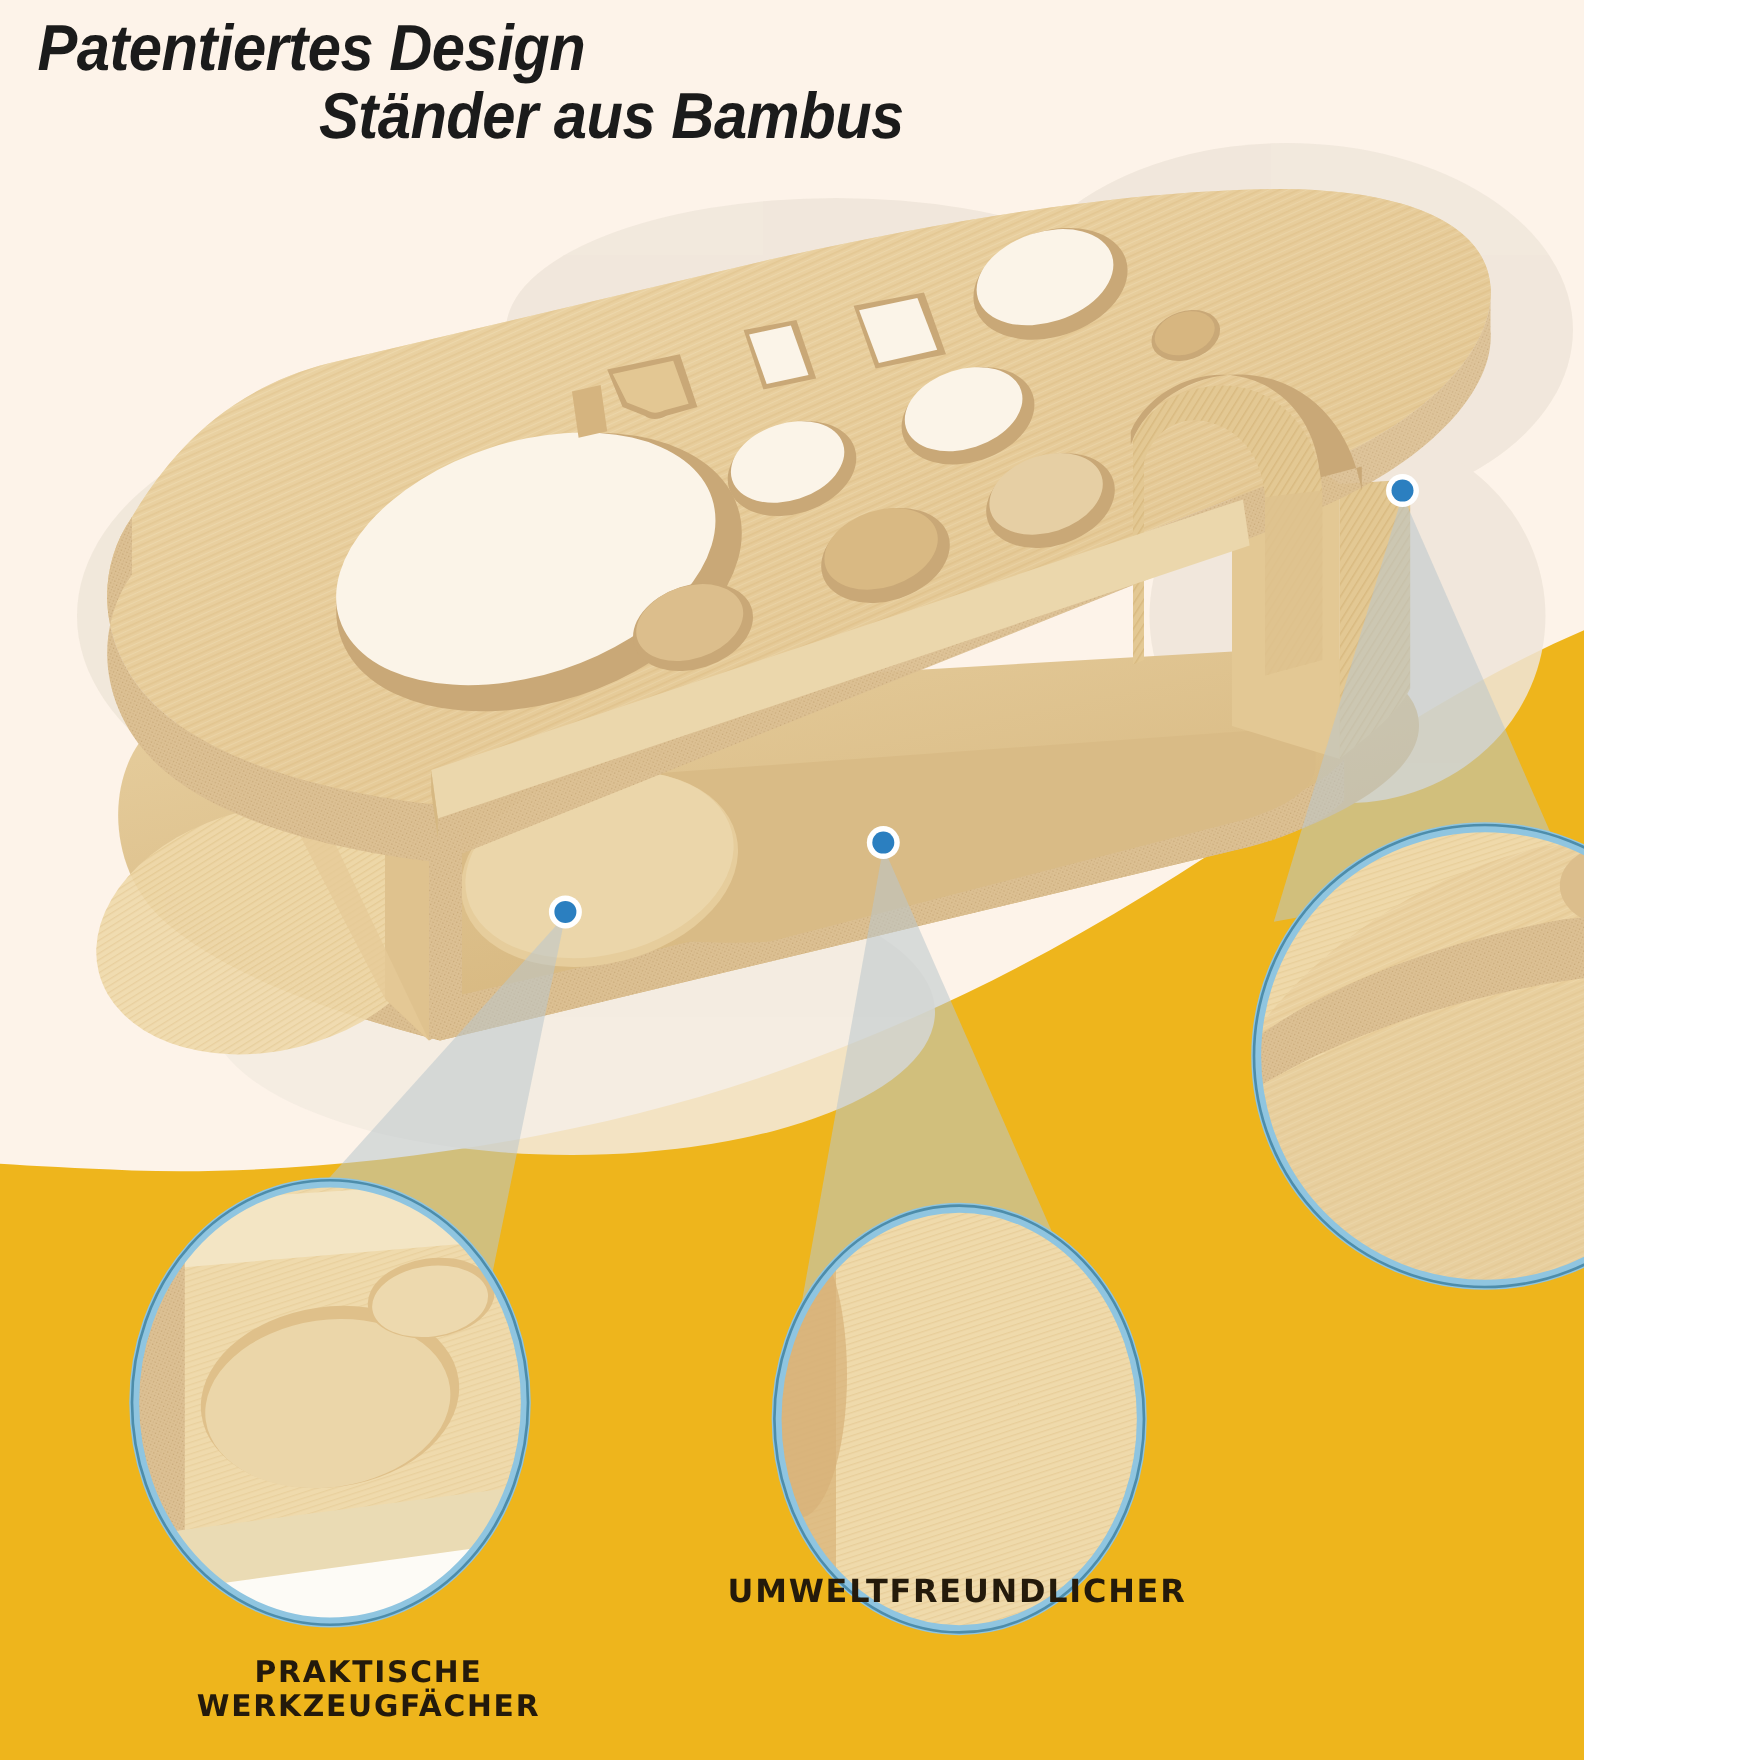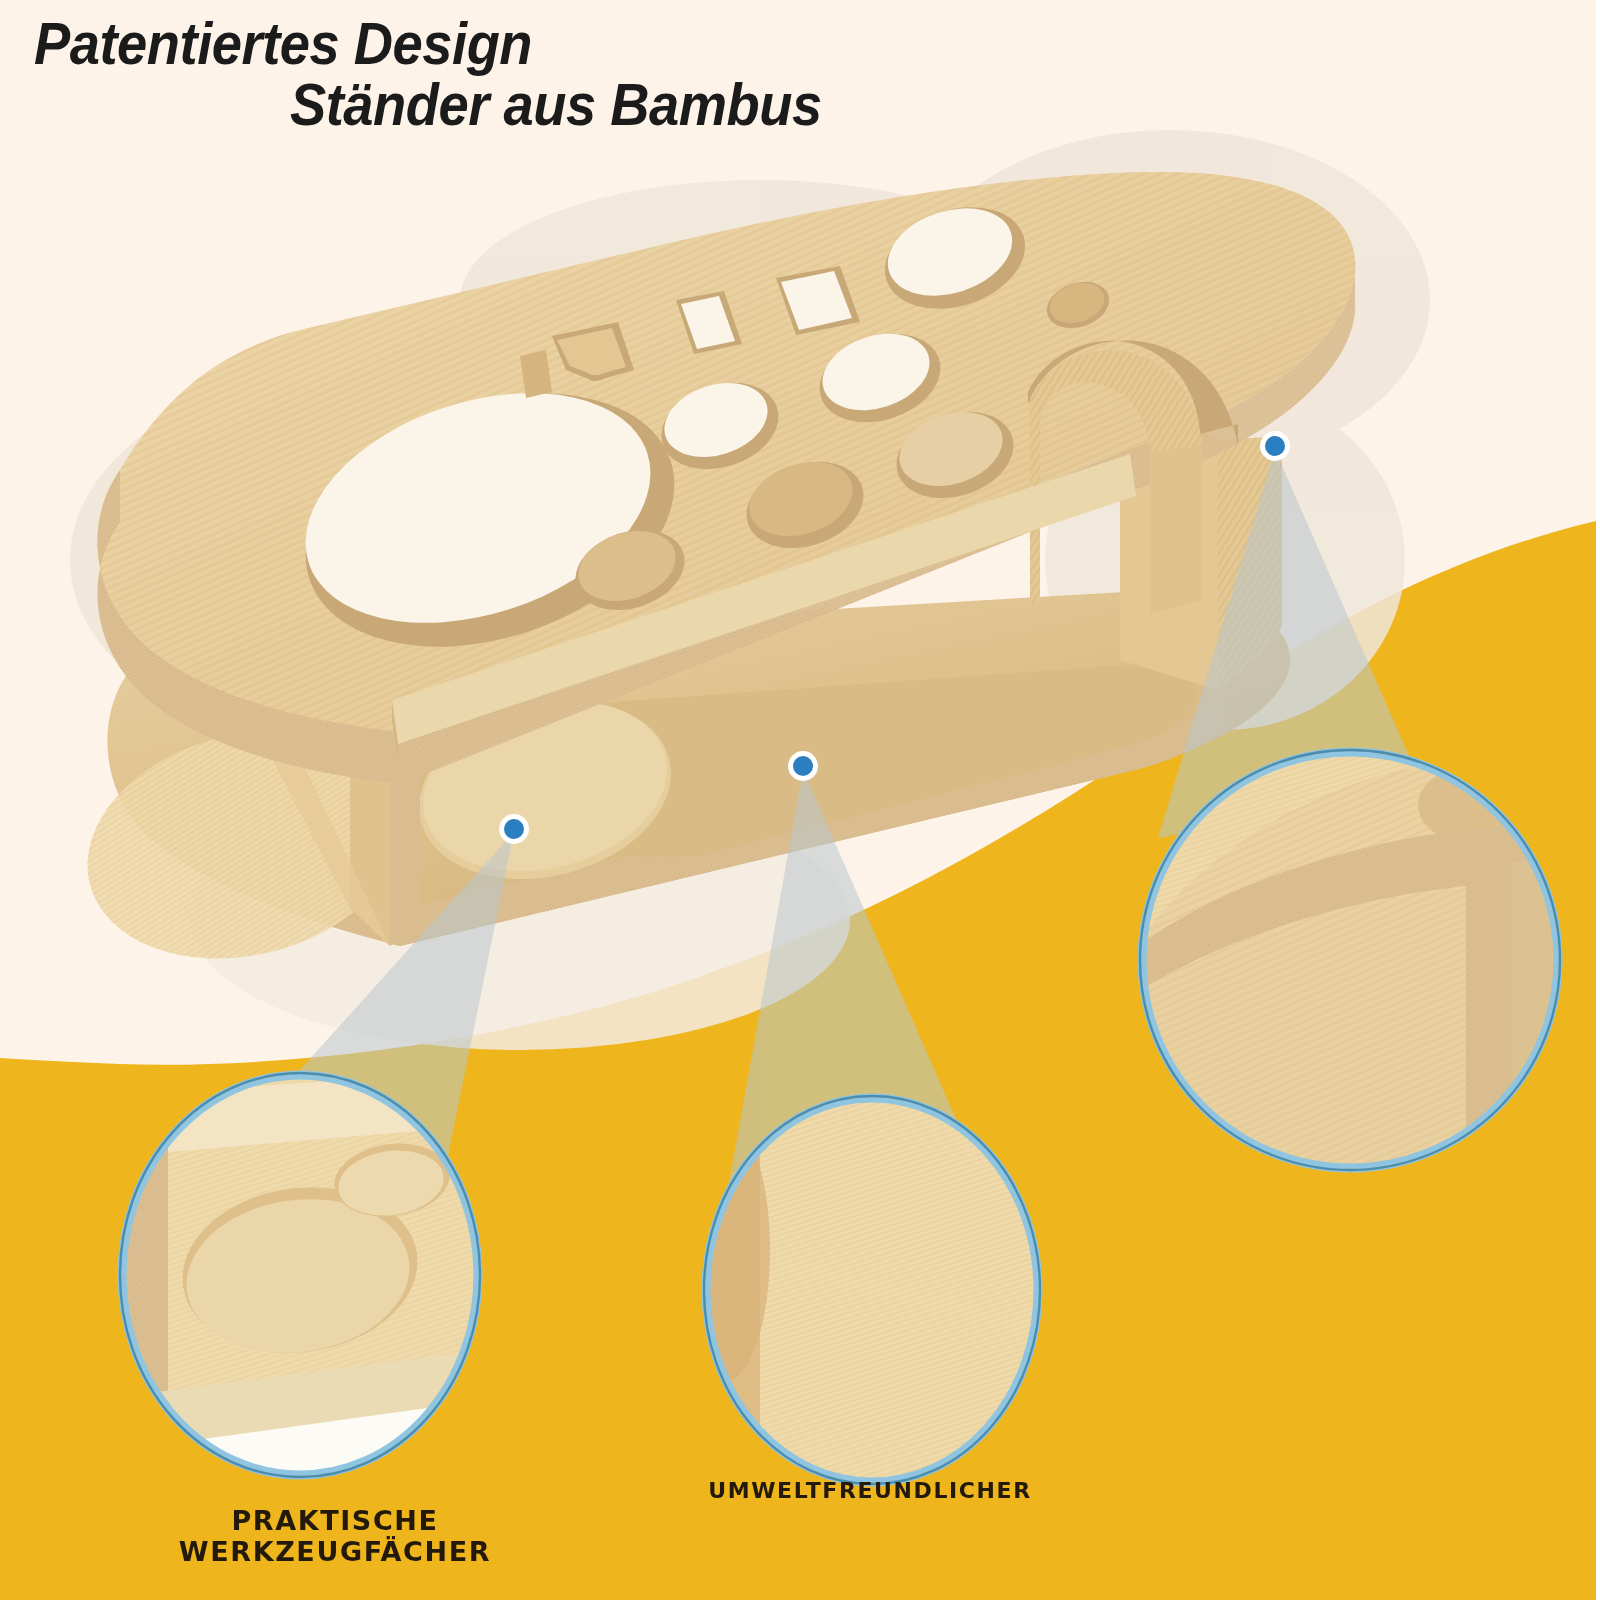--- a/index.html
+++ b/index.html
@@ -1,17 +1,17 @@
 <!DOCTYPE html>
 <html><head>
 <meta charset="utf-8">
 <style>
   html,body{margin:0;padding:0;background:#ffffff;}
   #stage{
-    position:relative;width:1596px;height:1600px;overflow:hidden;
+    position:relative;width:1440px;height:1600px;overflow:hidden;
     background:#FDF3E9;
     font-family:"Liberation Sans", sans-serif;
   }
   .layer{position:absolute;inset:0;}
   svg.layer{display:block;}
 
   
   #title{
     position:absolute;left:0;top:14px;width:1100px;
     z-index:60;pointer-events:none;
@@ -32,21 +32,21 @@
     position:absolute;z-index:60;text-align:center;
     font-family:"DejaVu Sans","Liberation Sans",sans-serif;
     font-weight:700;
     color:#241A0B;
     letter-spacing:1.6px;
     line-height:1.16;
     text-transform:uppercase;
     pointer-events:none;
   }
   #cap-left{left:95px;top:1505px;width:480px;font-size:27px;}
-  #cap-mid{left:610px;top:1478px;width:520px;font-size:22px;}
+  #cap-mid{left:610px;top:1430px;width:520px;font-size:29px;}
   #cap-right{left:1120px;top:1176px;width:480px;font-size:31px;}
 
   .cap-l1,.cap-l2{display:block;}
 </style>
 </head>
 <body>
 
 <div id="stage">
 
   <svg class="layer" viewBox="0 0 1600 1600" width="1600" height="1600">

